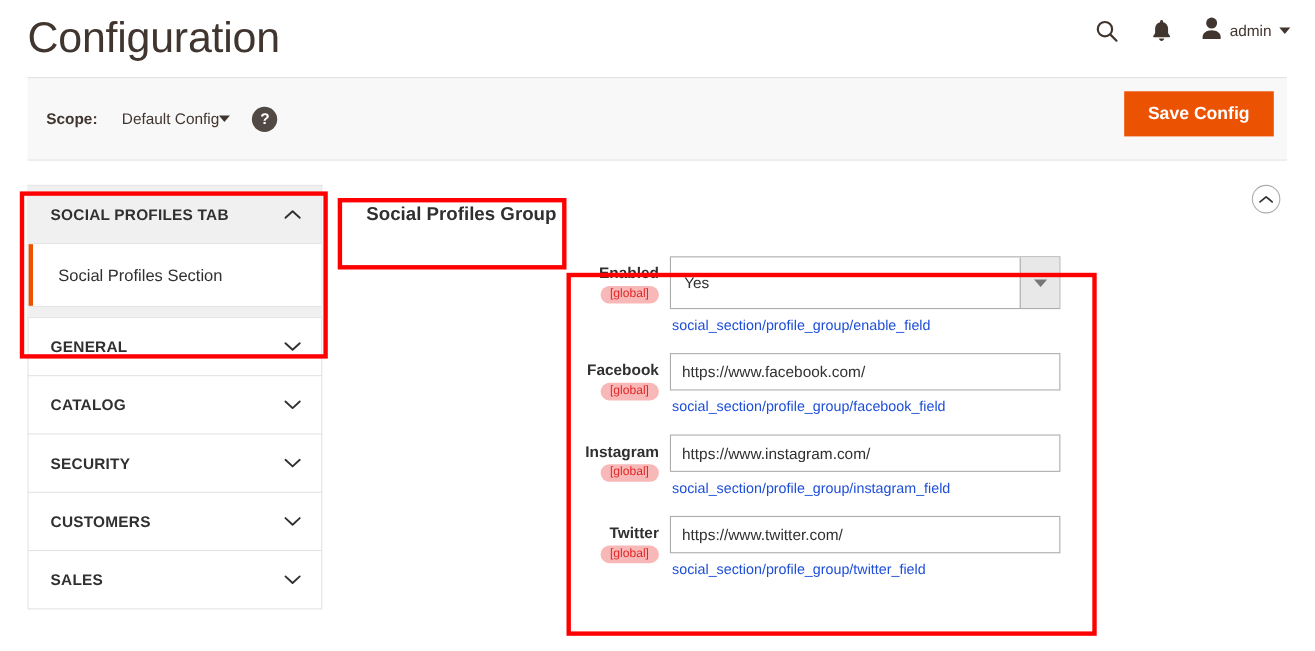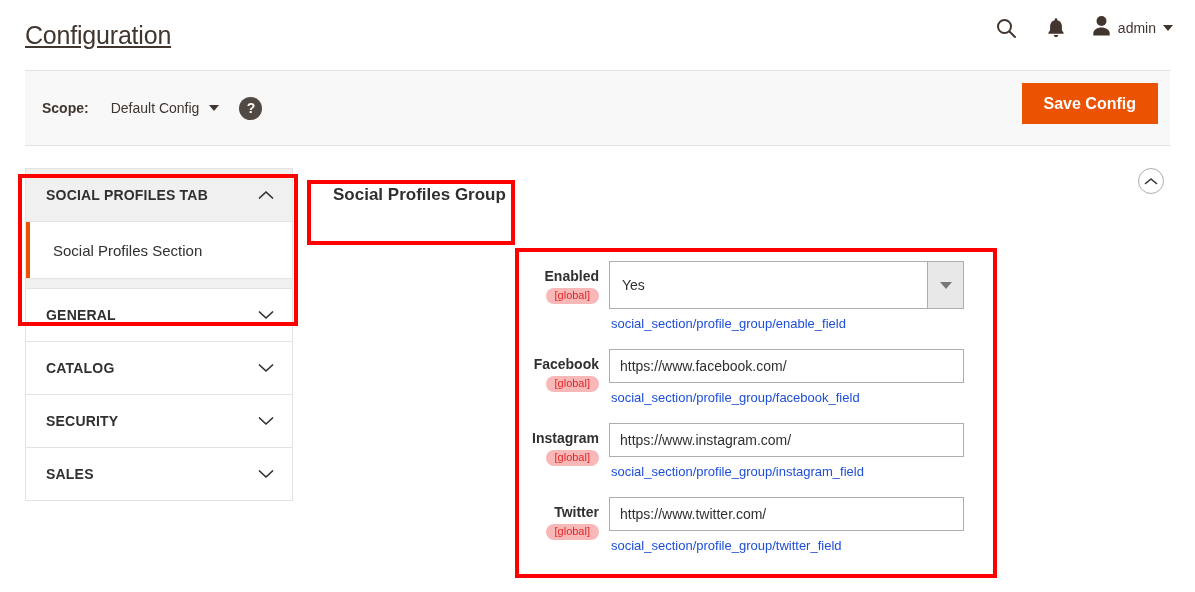--- a/index.html
+++ b/index.html
@@ -15,25 +15,24 @@
 
   
   .page-header {
     position: relative;
     height: 70px;
     display: flex;
     align-items: center;
     padding: 0 25px;
   }
   .page-title {
-    font-size: 25px;
+    font-size: 39px;
     font-weight: 400;
     color: #41362f;
     letter-spacing: -0.2px;
-    text-decoration: underline;
   }
   .header-actions {
     position: absolute;
     right: 22px;
     top: 14px;
     display: flex;
     align-items: center;
     gap: 22px;
   }
   .hdr-icon-btn {
@@ -76,21 +75,20 @@
   }
   .scope-label {
     font-size: 14px;
     font-weight: bold;
     color: #41362f;
     margin-right: 22px;
   }
   .scope-select {
     display: flex;
     align-items: center;
-    gap: 10px;
     font-size: 14px;
     color: #41362f;
     margin-right: 20px;
   }
   .scope-caret {
     width: 0; height: 0;
     border-left: 5px solid transparent;
     border-right: 5px solid transparent;
     border-top: 6px solid #41362f;
   }
@@ -211,21 +209,21 @@
     display: flex;
     align-items: center;
     justify-content: center;
     cursor: pointer;
     color: #303030;
     background: #ffffff;
   }
 
   
   .fields-area {
-    margin-top: 56px;
+    margin-top: 28px;
     padding-left: 194px;
   }
   .field-row {
     display: flex;
     align-items: flex-start;
     margin-bottom: 18px;
   }
   .field-label-col {
     width: 100px;
     flex: 0 0 100px;
@@ -403,20 +401,30 @@
       <div class="nav-tab-head">
         <span class="nav-tab-title">SECURITY</span>
         <span class="chev">
           <svg width="16" height="10" viewBox="0 0 16 10" fill="none" stroke="#303030" stroke-width="1.7" stroke-linecap="round" stroke-linejoin="round">
             <polyline points="1.5,2 8,8 14.5,2"></polyline>
           </svg>
         </span>
       </div>
     </div>
 
+    <div class="nav-tab">
+      <div class="nav-tab-head">
+        <span class="nav-tab-title">CUSTOMERS</span>
+        <span class="chev">
+          <svg width="16" height="10" viewBox="0 0 16 10" fill="none" stroke="#303030" stroke-width="1.7" stroke-linecap="round" stroke-linejoin="round">
+            <polyline points="1.5,2 8,8 14.5,2"></polyline>
+          </svg>
+        </span>
+      </div>
+    </div>
 
     <div class="nav-tab">
       <div class="nav-tab-head">
         <span class="nav-tab-title">SALES</span>
         <span class="chev">
           <svg width="16" height="10" viewBox="0 0 16 10" fill="none" stroke="#303030" stroke-width="1.7" stroke-linecap="round" stroke-linejoin="round">
             <polyline points="1.5,2 8,8 14.5,2"></polyline>
           </svg>
         </span>
       </div>

